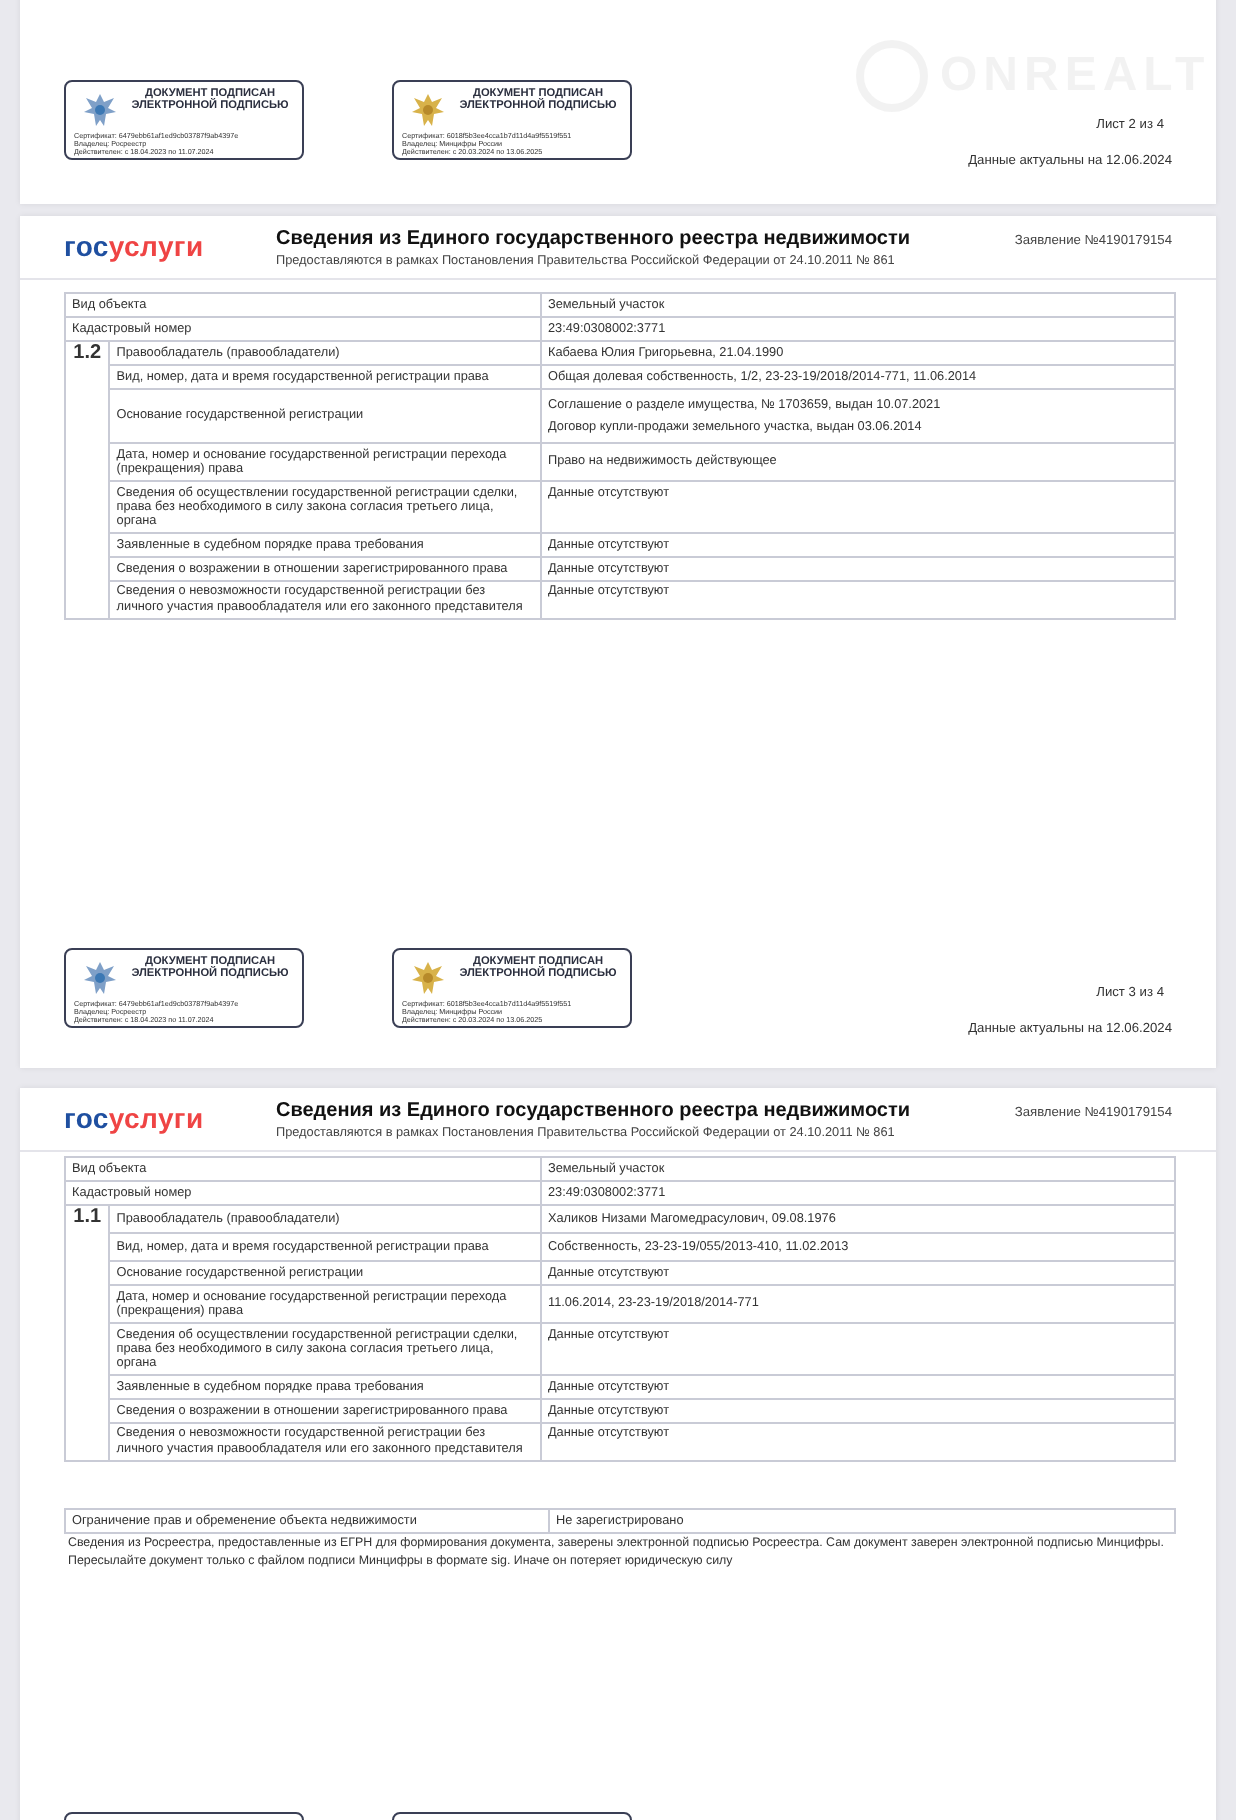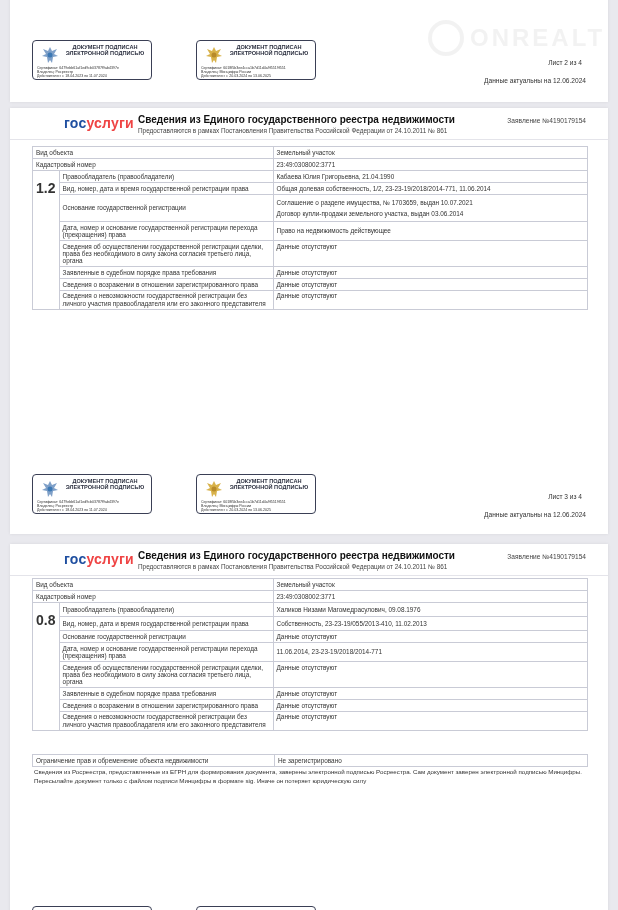--- a/index.html
+++ b/index.html
@@ -19,30 +19,30 @@
   .sheet-num { position: absolute; right: 26px; font-size: 6.6px; color: #333; }
   .actual { position: absolute; right: 22px; font-size: 6.6px; color: #333; }
 
   .watermark { position: absolute; left: 424px; top: 18px; width: 180px; height: 46px; opacity: 0.12; }
   .watermark .wm-text { position: absolute; left: 46px; top: 6px; font-size: 24px; font-weight: bold; letter-spacing: 3px; color: #999; }
   .watermark .wm-circle { position: absolute; left: 4px; top: 2px; width: 36px; height: 36px; border: 4px solid #999; border-radius: 50%; }
 
   
   .hdr { position: absolute; left: 0; right: 0; top: 0; height: 32px; border-bottom: 1px solid #e4e4ea; }
   .logo { position: absolute; left: 22px; top: 7px; font-size: 14px; font-weight: bold; letter-spacing: 0.2px; }
-  .logo .gos { color: #0d4cd3; color: #1f4fa0; margin-left: 32px; }
+  .logo .gos { color: #0d4cd3; color: #1f4fa0; }
   .logo .uslugi { color: #ef4444; }
   .htitle { position: absolute; left: 128px; top: 6px; font-size: 10px; font-weight: bold; color: #111; }
   .hsub { position: absolute; left: 128px; top: 19px; font-size: 6.4px; color: #444; }
   .happ { position: absolute; right: 22px; top: 9px; font-size: 6.6px; color: #444; }
 
   
   table.grid { position: absolute; left: 22px; width: 556px; border-collapse: collapse; font-size: 6.4px; line-height: 7.4px; color: #333; }
   table.grid td { border: 1px solid #c9cbd6; padding: 1.6px 3px; vertical-align: middle; }
-  table.grid td.num { width: 22px; text-align: center; vertical-align: top; font-size: 14px; font-weight: bold; color: #333; padding-top: 14px; border-bottom: 1px solid #c9cbd6; }
+  table.grid td.num { width: 22px; text-align: center; vertical-align: top; font-size: 10px; font-weight: bold; color: #333; padding-top: 2px; border-bottom: 1px solid #c9cbd6; }
   table.grid td.val { width: 313px; }
   table.grid td.lbl2 { width: 213px; }
   .vmulti div { padding: 2px 0; }
 
   table.single { position: absolute; left: 22px; width: 556px; border-collapse: collapse; font-size: 6.4px; line-height: 7.4px; color: #333; }
   table.single td { border: 1px solid #c9cbd6; padding: 1.6px 3px; }
   table.single td.val { width: 313px; }
 
   .footnote { position: absolute; left: 24px; width: 556px; font-size: 6.2px; line-height: 8.6px; color: #333; }
 </style>
@@ -182,21 +182,21 @@
       <tbody>
           <tr>
         <td colspan="2" style="height:12px;">Вид объекта</td>
         <td class="val">Земельный участок</td>
       </tr>
       <tr>
         <td colspan="2" style="height:12px;">Кадастровый номер</td>
         <td class="val">23:49:0308002:3771</td>
       </tr>
       <tr>
-        <td class="num" rowspan="8">0.8</td>
+        <td class="num" rowspan="8">1.1</td>
         <td class="lbl2" style="height:14px;">Правообладатель (правообладатели)</td>
         <td class="val">Халиков Низами Магомедрасулович, 09.08.1976</td>
       </tr>
       <tr>
         <td class="lbl2" style="height:14px;">Вид, номер, дата и время государственной регистрации права</td>
         <td class="val">Собственность, 23-23-19/055/2013-410, 11.02.2013</td>
       </tr>
       <tr>
         <td class="lbl2" style="height:12px;">Основание государственной регистрации</td>
         <td class="val">Данные отсутствуют</td>

